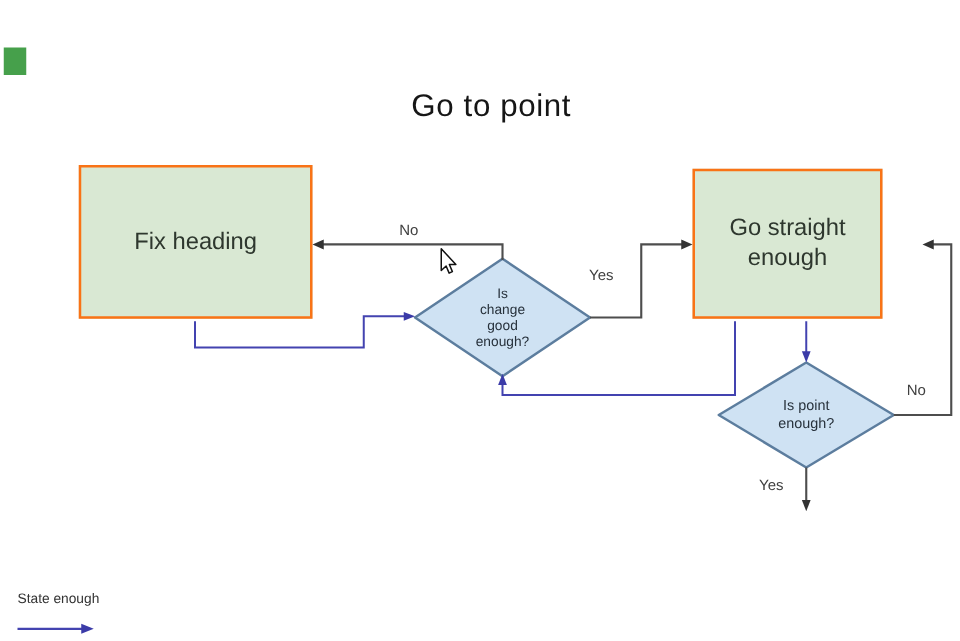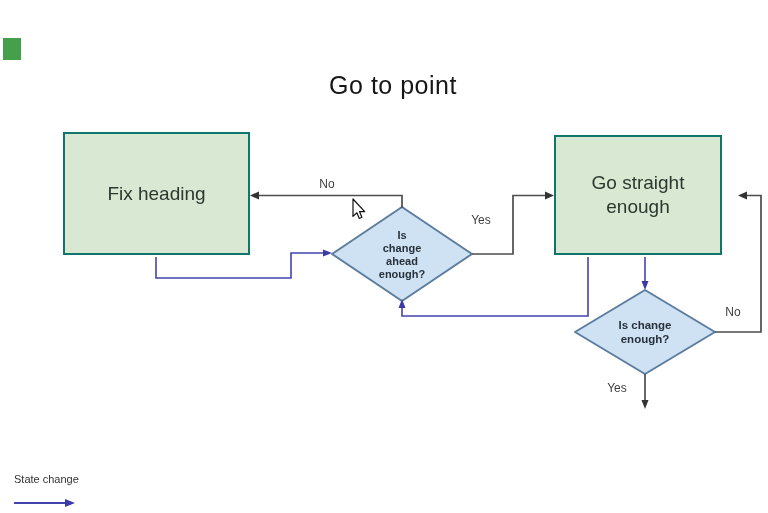--- a/index.html
+++ b/index.html
@@ -2,33 +2,33 @@
 <html><head>
 <meta charset="utf-8">
 <style>
   html, body { margin:0; padding:0; background:#ffffff; }
   body { font-family:"Liberation Sans", sans-serif; }
   .stage { position:relative; width:768px; height:513px; background:#ffffff; overflow:hidden;margin-top:32px; }
 
   .title { position:absolute; left:0; top:39px; width:786px; text-align:center;
            font-size:25px; color:#161616; letter-spacing:0.5px; }
 
-  .node { position:absolute; box-sizing:border-box; background:#d9e8d3; border:2px solid #0f766e;
+  .node { position:absolute; box-sizing:border-box; background:#d9e8d3; border:2px solid #f97316;
           display:flex; flex-direction:column; align-items:center; justify-content:center;
           color:#2e372e; text-align:center; }
   .node span { display:block; line-height:24px; }
   .node-fix      { left:63px;  top:100px; width:187px; height:123px; font-size:19px; }
-  .node-straight { left:554px; top:103px; width:168px; height:120px; font-size:19px; }
+  .node-straight { left:554px; top:103px; width:152px; height:120px; font-size:19px; }
   .node-done     { left:555px; top:377px; width:183px; height:120px; font-size:20px; }
 
   .svg-layer { position:absolute; left:0; top:0; width:768px; height:513px; }
 
   .diamond-text { position:absolute; display:flex; flex-direction:column; align-items:center;
                   justify-content:center; text-align:center; color:#27313b; }
-  .diamond-text span { display:block;font-weight:bold; }
+  .diamond-text span { display:block; }
   .dt-heading { left:342px; top:186px; width:120px; height:74px; font-size:11px; line-height:13px; }
   .dt-close   { left:585px; top:276px; width:120px; height:48px; font-size:11.5px; line-height:14px; }
 
   .edge-label { position:absolute; transform:translate(-50%,-50%); font-size:12px; color:#404040; }
   .lbl-no1  { left:327px; top:152px; }
   .lbl-yes1 { left:481px; top:188px; }
   .lbl-no2  { left:733px; top:280px; }
   .lbl-yes2 { left:617px; top:356px; }
 
   .legend-label { position:absolute; left:14px; top:441px; font-size:11px; color:#333333; }
@@ -92,32 +92,32 @@
       <path d="M 14 471 L 66 471"></path>
       <polygon points="75,471 65,467 65,475" fill="#3b3ba8" stroke="none"></polygon>
     </g>
 
     <polygon points="353,167 353,184.4 356.9,180.8 359.3,186.5 361.9,185.3 359.5,179.6 364.7,179.6" fill="#ffffff" stroke="#111111" stroke-width="1.2" stroke-linejoin="round"></polygon>
   </svg>
 
   <div class="diamond-text dt-heading">
     <span>Is</span>
     <span>change</span>
-    <span>ahead</span>
+    <span>good</span>
     <span>enough?</span>
   </div>
   <div class="diamond-text dt-close">
-    <span>Is change</span>
+    <span>Is point</span>
     <span>enough?</span>
   </div>
 
   <div class="edge-label lbl-no1">No</div>
   <div class="edge-label lbl-yes1">Yes</div>
   <div class="edge-label lbl-no2">No</div>
   <div class="edge-label lbl-yes2">Yes</div>
 
-  <div class="legend-label">State change</div>
+  <div class="legend-label">State enough</div>
 
   <div class="artifact-green art-tl"></div>
   <div class="artifact-green art-bl"></div>
   <div class="art-bar"></div>
 
 </div>
 
 </body></html>

